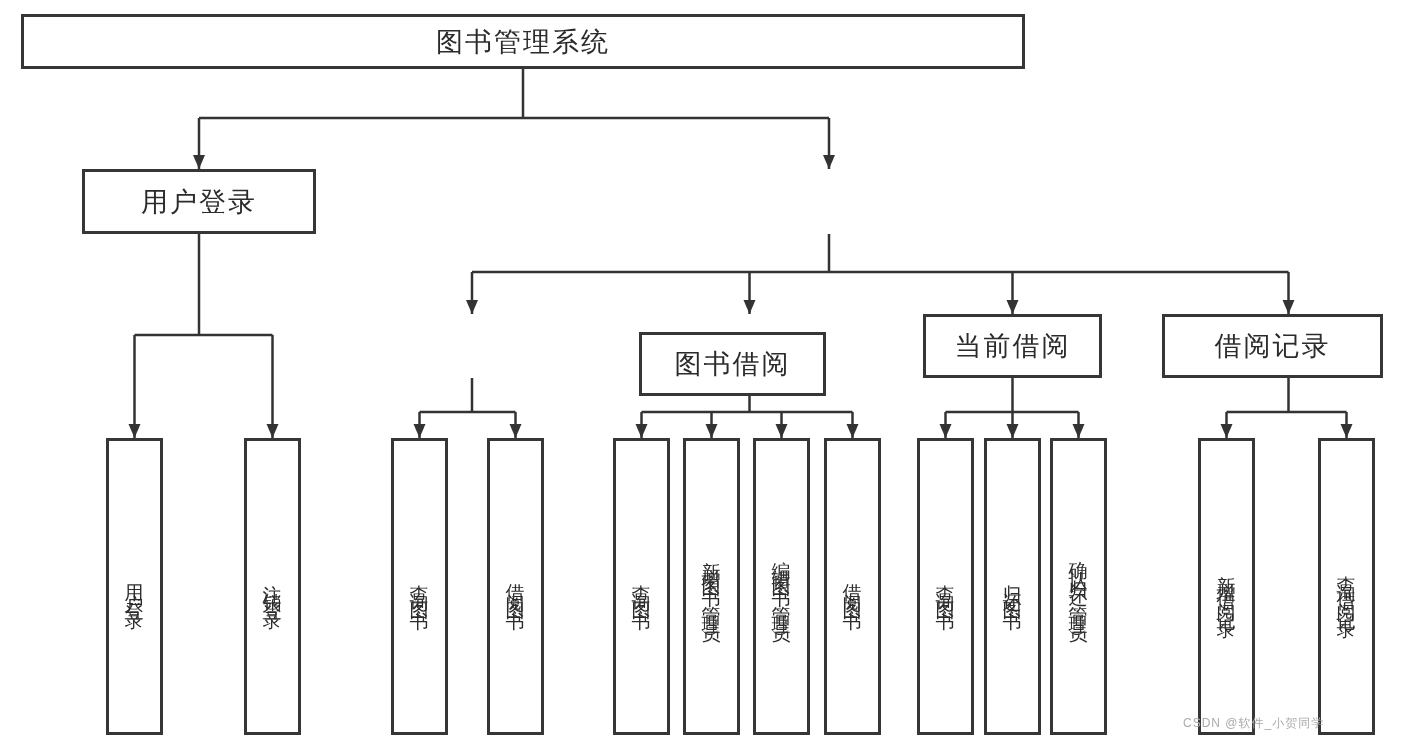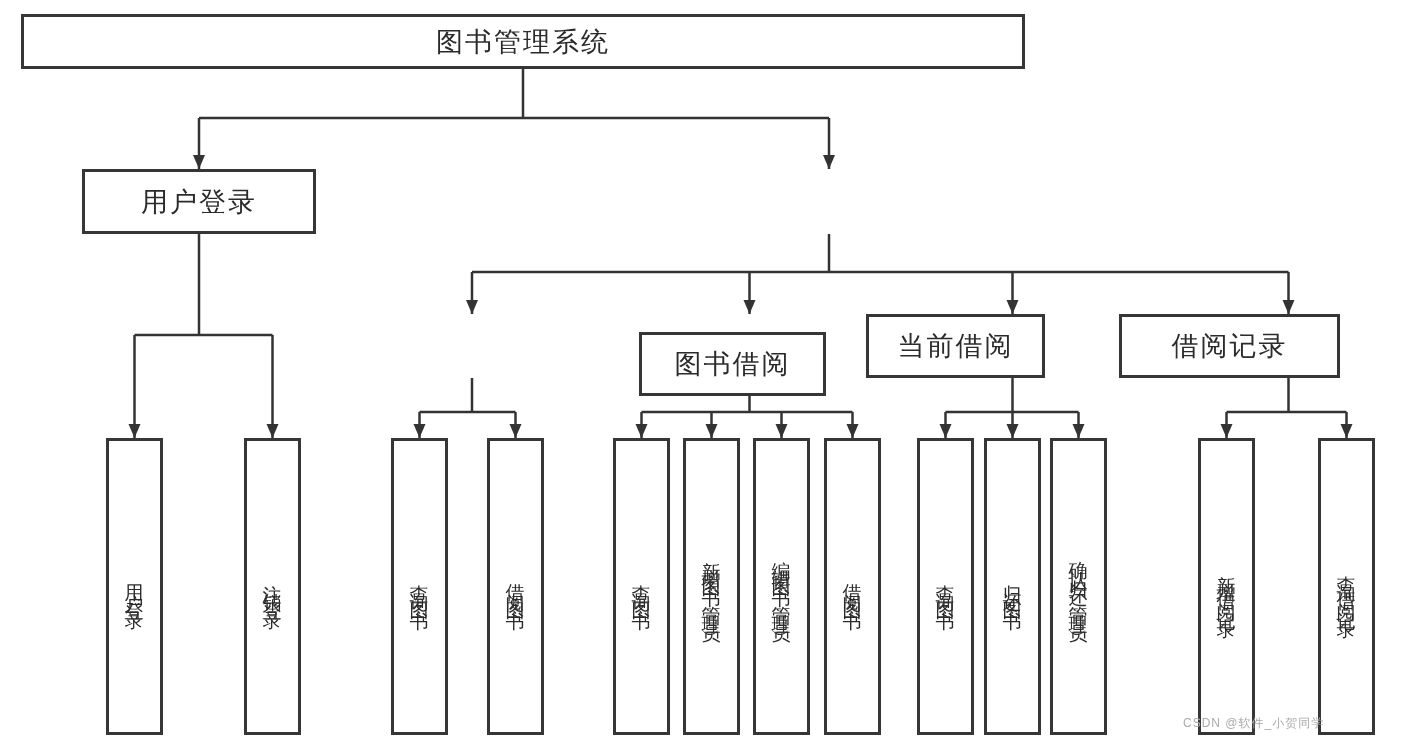--- a/index.html
+++ b/index.html
@@ -107,24 +107,24 @@
     <span>图书管理系统</span>
   </div>
 
   <div class="node h" style="left:82px;top:169px;width:234px;height:65px">
     <span>用户登录</span>
   </div>
 
   <div class="node h" style="left:639px;top:332px;width:187px;height:64px">
     <span>图书借阅</span>
   </div>
-  <div class="node h" style="left:866px;top:314px;width:179px;height:64px">
+  <div class="node h" style="left:923px;top:314px;width:179px;height:64px">
     <span>当前借阅</span>
   </div>
-  <div class="node h" style="left:1119px;top:314px;width:221px;height:64px">
+  <div class="node h" style="left:1162px;top:314px;width:221px;height:64px">
     <span>借阅记录</span>
   </div>
 
   <div class="node v" style="left:106px;top:438px;width:57px;height:297px">
     <span>用户登录</span>
   </div>
   <div class="node v" style="left:244px;top:438px;width:57px;height:297px">
     <span>注销登录</span>
   </div>
 

